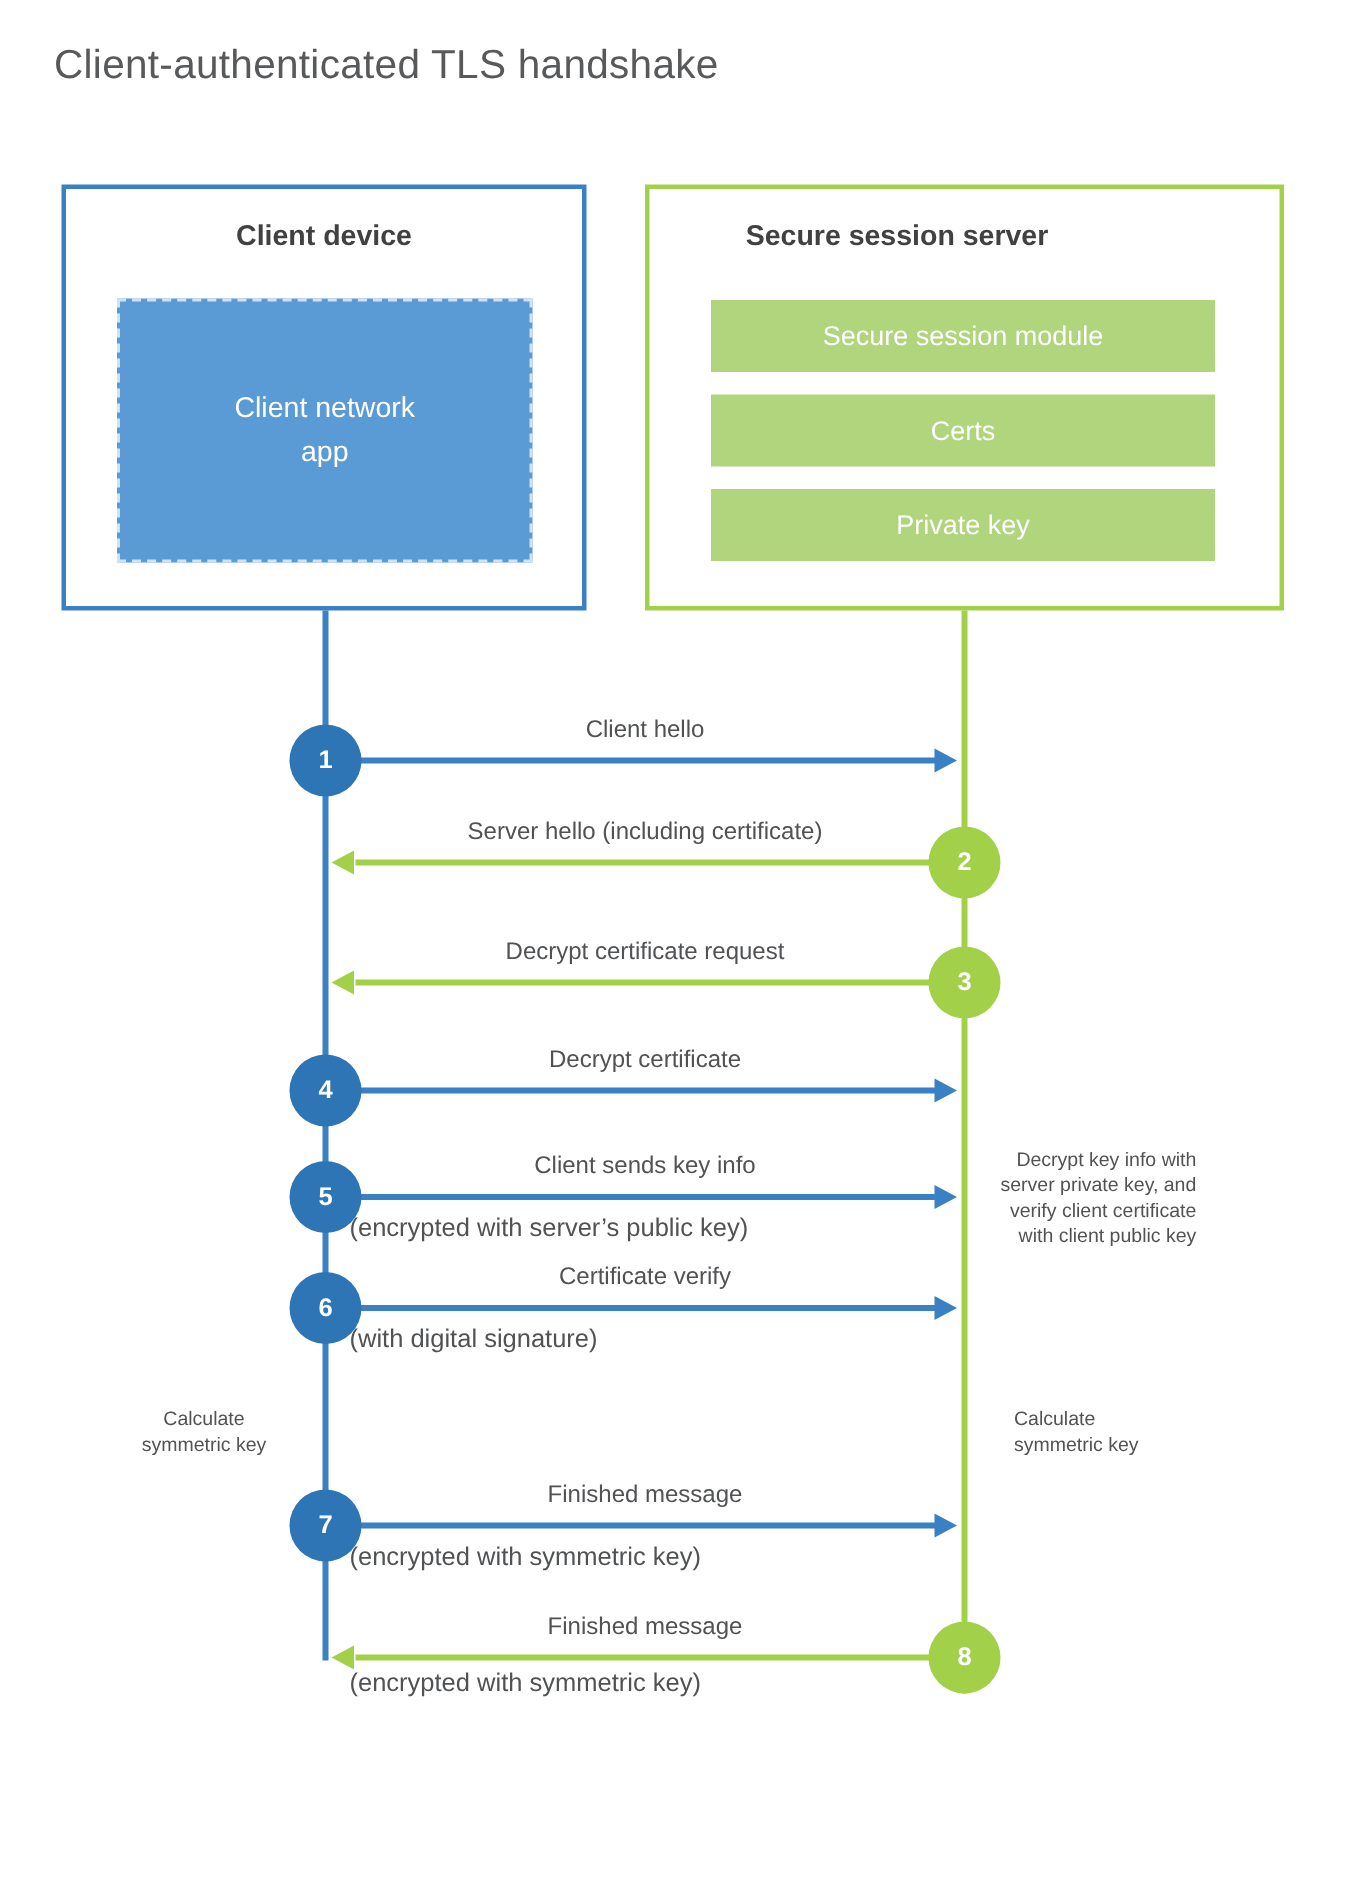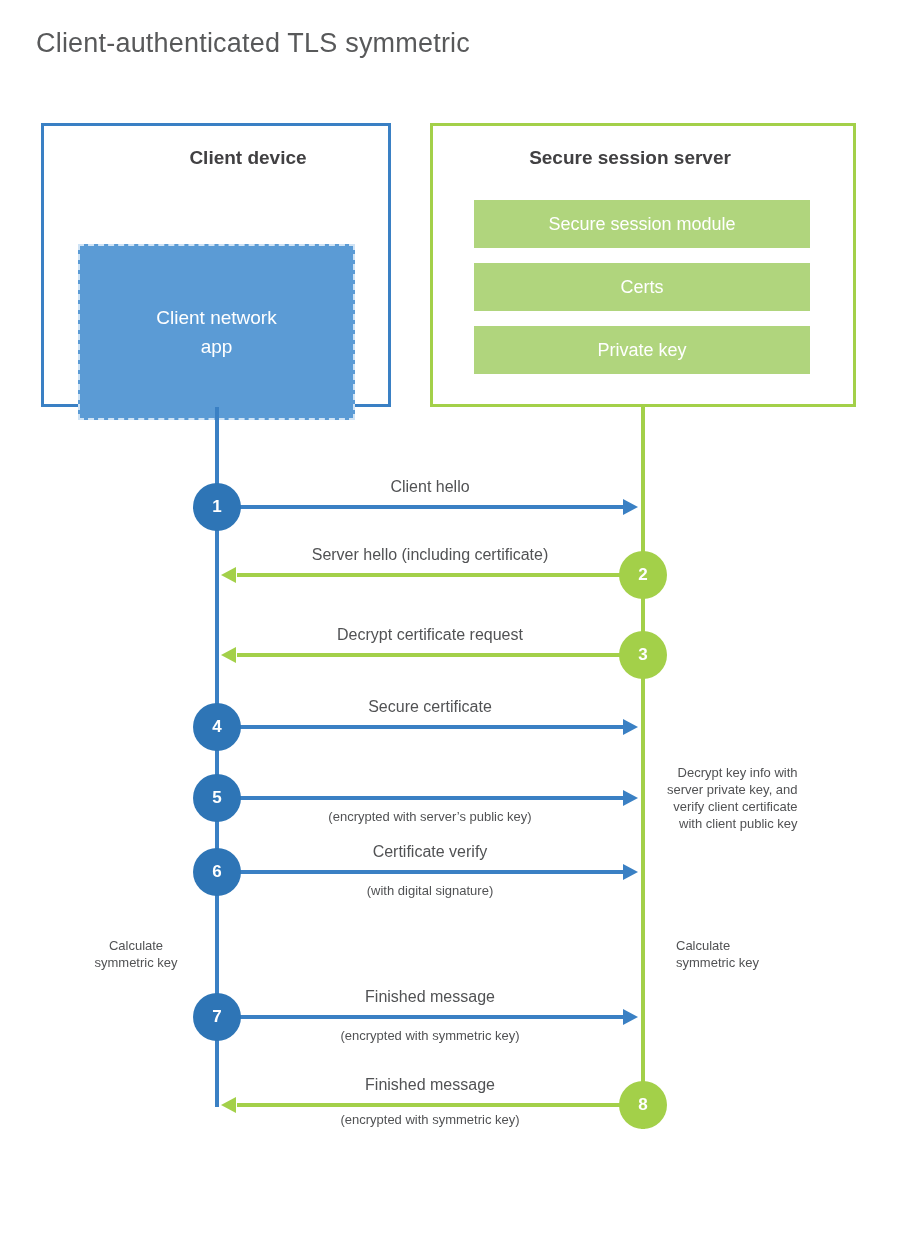--- a/index.html
+++ b/index.html
@@ -5,57 +5,57 @@
   html,body{margin:0;padding:0;background:#fff;}
   #canvas{position:relative;width:900px;height:1256px;background:#ffffff;overflow:hidden;
           font-family:"Liberation Sans","DejaVu Sans",sans-serif;}
   .title{position:absolute;left:36px;top:28px;font-size:27px;font-weight:300;
          color:var(--title_color);letter-spacing:.2px;}
   
   .entity{position:absolute;top:123px;height:284px;background:#fff;box-sizing:border-box;}
   .entity.client{left:41px;width:350px;border:3px solid var(--blue);}
   .entity.server{left:430px;width:426px;border:3px solid var(--green);}
   .entity-heading{position:absolute;top:147px;font-size:19px;font-weight:bold;
-                  color:var(--heading);text-align:center;padding-left:32px;}
+                  color:var(--heading);text-align:center;}
   .entity-heading.client{left:41px;width:350px;}
   .entity-heading.server{left:430px;width:336px;}
   .appbox{position:absolute;left:78px;top:199px;width:277px;height:176px;box-sizing:border-box;
           background:var(--blue_fill);border:2px dashed var(--blue_dash);
           display:flex;align-items:center;justify-content:center;
-          color:#fff;font-size:19px;line-height:29px;text-align:center;white-space:pre-line;margin-top:45px;}
+          color:#fff;font-size:19px;line-height:29px;text-align:center;white-space:pre-line;}
   .bar{position:absolute;left:474px;width:336px;height:48px;background:var(--green_fill);
        display:flex;align-items:center;justify-content:center;color:#fff;font-size:18px;}
   
   .vline{position:absolute;width:4px;top:407px;}
   .vline.blue{left:215px;height:700px;background:var(--blue);}
   .vline.green{left:641px;height:722px;background:var(--green);}
   
   .circle{position:absolute;width:48px;height:48px;border-radius:50%;color:#fff;
           font-weight:bold;font-size:17px;display:flex;align-items:center;justify-content:center;}
   .circle.blue{background:var(--blue_circle);}
   .circle.green{background:var(--green);}
   .hline{position:absolute;height:4px;width:407px;}
   .hline.blue{background:var(--blue);left:217px;}
   .hline.green{background:var(--green);left:237px;}
   .ah{position:absolute;width:0;height:0;border-top:8px solid transparent;border-bottom:8px solid transparent;}
   .ah.r{border-left:15px solid var(--blue);left:623px;}
   .ah.l{border-right:15px solid var(--green);left:221px;}
   .mlabel{position:absolute;left:217px;width:426px;text-align:center;font-size:16px;color:var(--text);}
-  .msub{position:absolute;left:217px;width:426px;text-align:center;font-size:13px;color:var(--text);}
+  .msub{position:absolute;left:233px;width:426px;text-align:left;font-size:17px;color:var(--text);}
   .note{position:absolute;font-size:13px;color:var(--text);line-height:17px;white-space:pre-line;}
   .note.decrypt{left:667px;top:764px;text-align:right;}
   .note.calc-left{left:61px;width:150px;top:937px;text-align:center;}
   .note.calc-right{left:676px;top:937px;text-align:left;}
 </style>
 </head>
 <body>
 
 <div id="canvas">
 
-  <div class="title">Client-authenticated TLS symmetric</div>
+  <div class="title">Client-authenticated TLS handshake</div>
 
   <div class="entity client"></div>
   <div class="entity server"></div>
   <div class="entity-heading client">Client device</div>
   <div class="entity-heading server">Secure session server</div>
   <div class="appbox">Client network
 app</div>
   <div class="bar" style="top:200px">Secure session module</div>
   <div class="bar" style="top:263px">Certs</div>
   <div class="bar" style="top:326px">Private key</div>
@@ -71,25 +71,26 @@
   <div class="mlabel" style="top:546px">Server hello (including certificate)</div>
   <div class="hline green" style="top:573px"></div>
   <div class="ah l" style="top:567px"></div>
   <div class="circle green" style="left:619px;top:551px">2</div>
 
   <div class="mlabel" style="top:626px">Decrypt certificate request</div>
   <div class="hline green" style="top:653px"></div>
   <div class="ah l" style="top:647px"></div>
   <div class="circle green" style="left:619px;top:631px">3</div>
 
-  <div class="mlabel" style="top:698px">Secure certificate</div>
+  <div class="mlabel" style="top:698px">Decrypt certificate</div>
   <div class="hline blue" style="top:725px"></div>
   <div class="ah r" style="top:719px"></div>
   <div class="circle blue" style="left:193px;top:703px">4</div>
 
+  <div class="mlabel" style="top:769px">Client sends key info</div>
   <div class="hline blue" style="top:796px"></div>
   <div class="ah r" style="top:790px"></div>
   <div class="circle blue" style="left:193px;top:774px">5</div>
   <div class="msub" style="top:809px">(encrypted with server’s public key)</div>
 
   <div class="mlabel" style="top:843px">Certificate verify</div>
   <div class="hline blue" style="top:870px"></div>
   <div class="ah r" style="top:864px"></div>
   <div class="circle blue" style="left:193px;top:848px">6</div>
   <div class="msub" style="top:883px">(with digital signature)</div>

